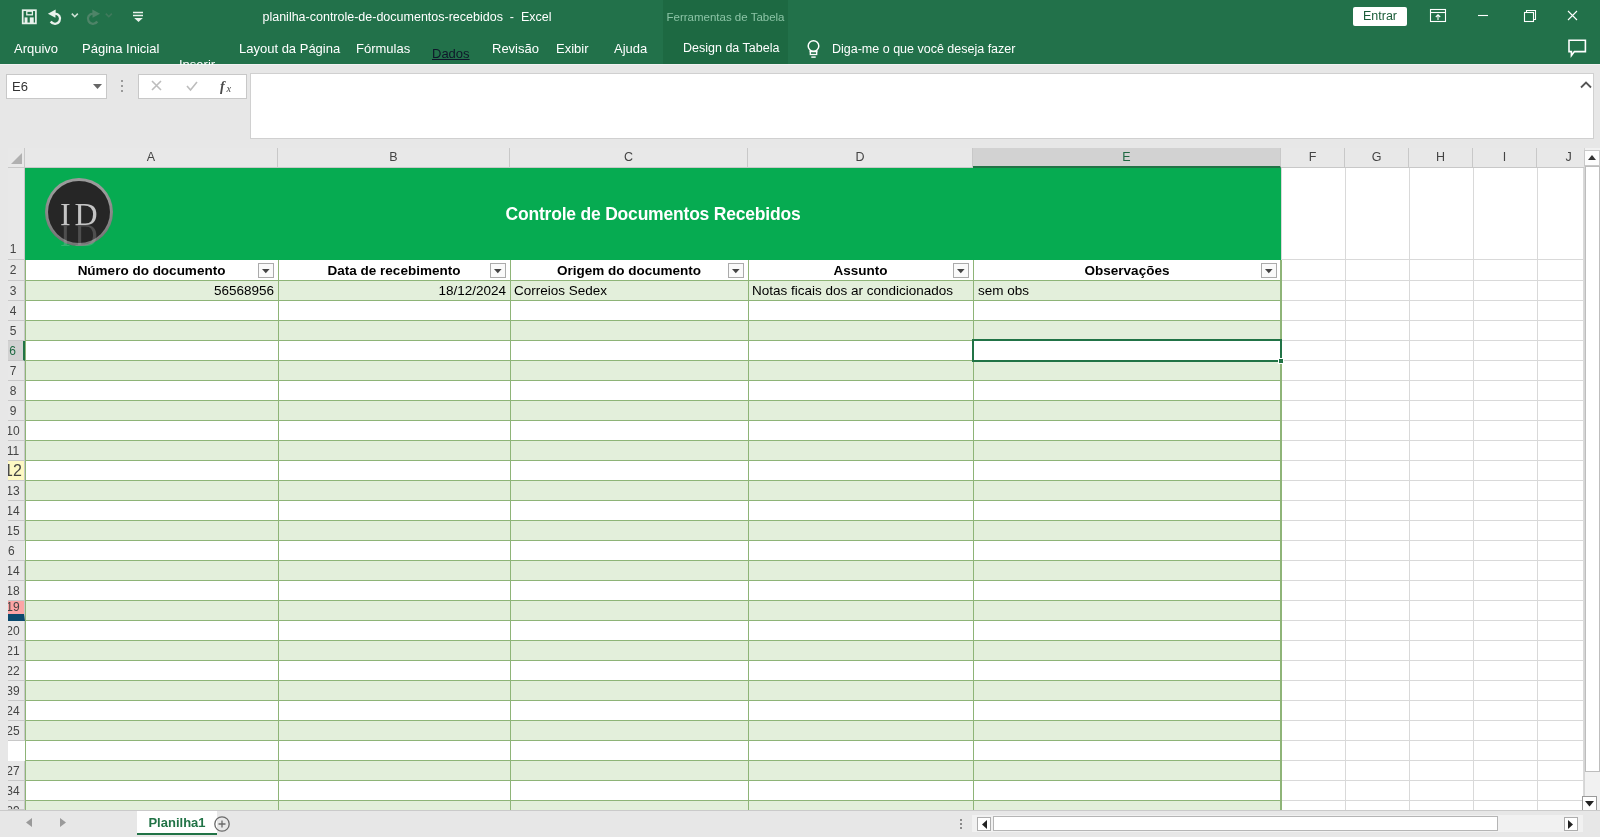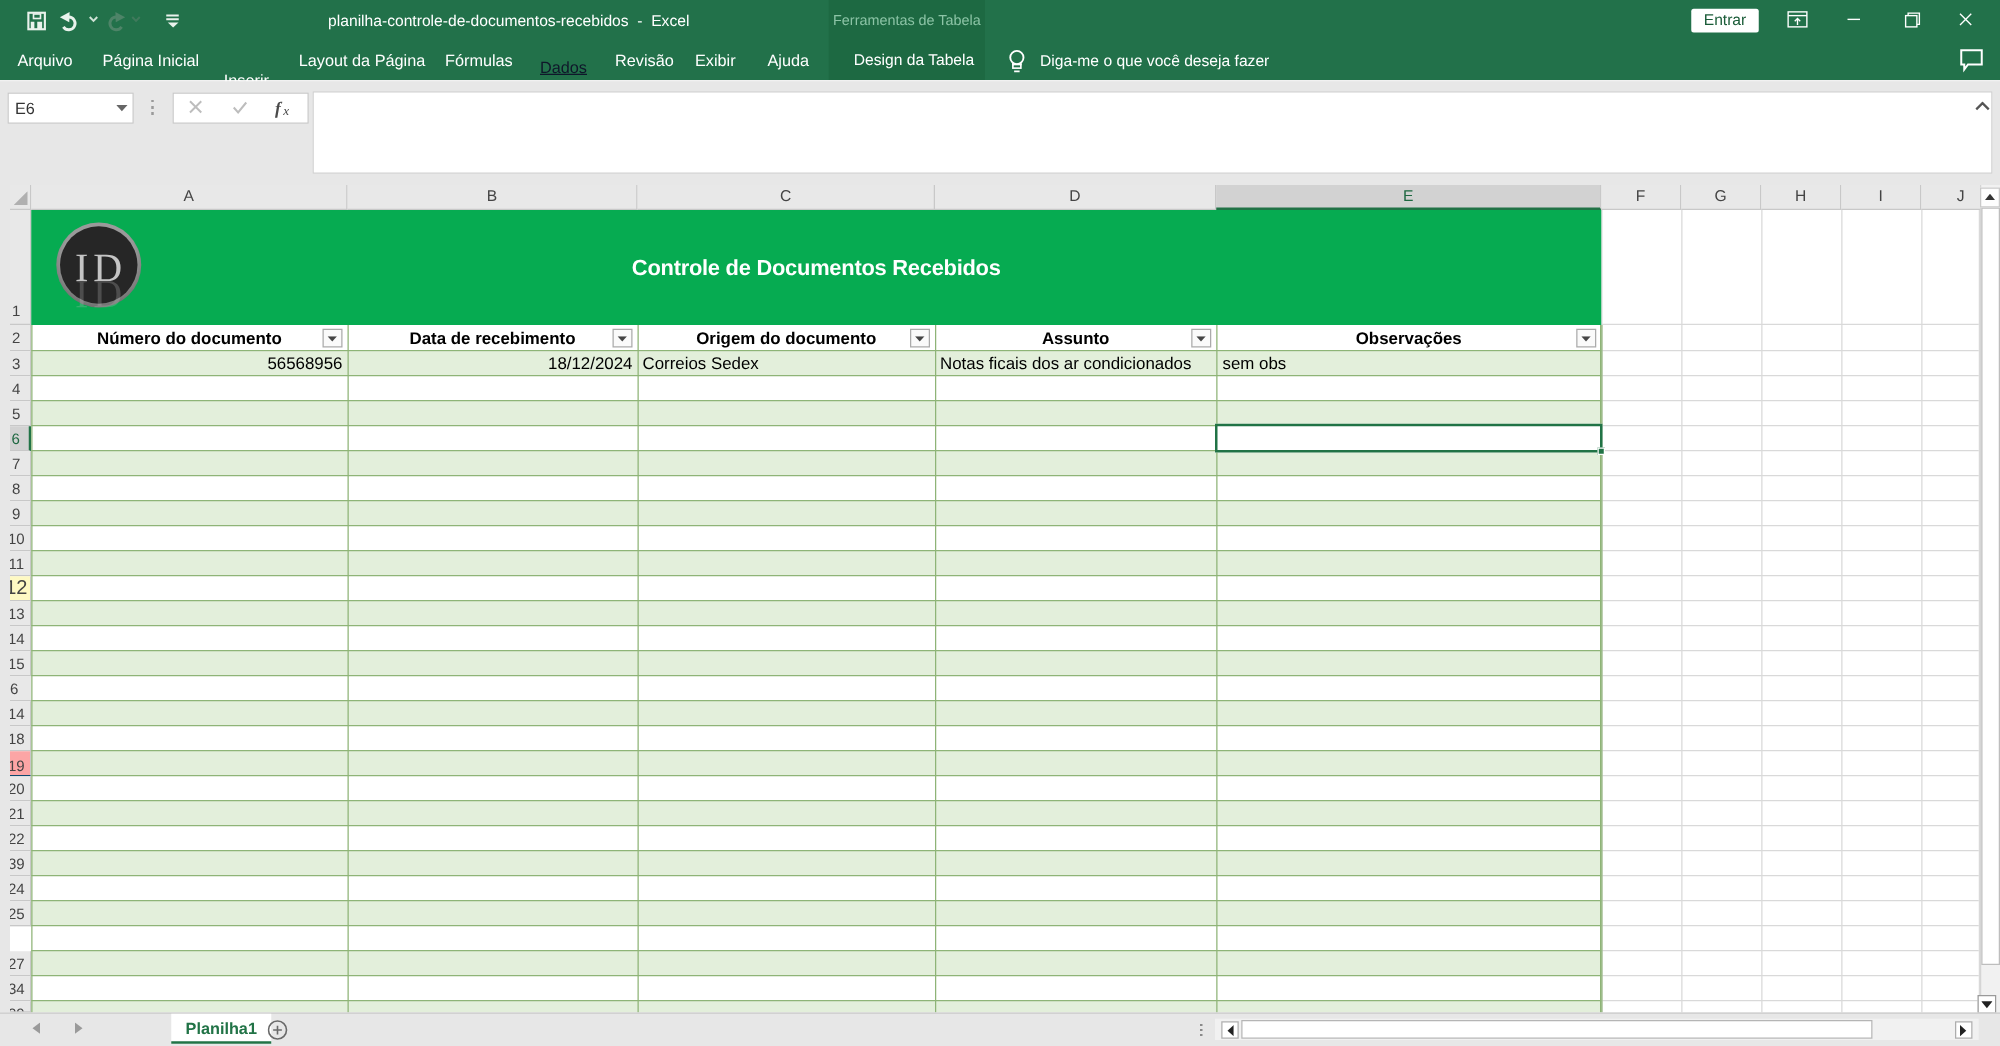--- a/index.html
+++ b/index.html
@@ -155,21 +155,21 @@
   </div>
 <div class="abs" style="left:8px;top:541px;width:17px;height:20px;background:#E8E8E8;border-right:1px solid #C8C8C8;border-bottom:1px solid #C8C8C8;color:#444;font-size:12px;display:flex;align-items:center;justify-content:center;padding-right:22px;overflow:hidden;">
     <span style="line-height:normal">16</span>
   </div>
 <div class="abs" style="left:8px;top:561px;width:17px;height:20px;background:#E8E8E8;border-right:1px solid #C8C8C8;border-bottom:1px solid #C8C8C8;color:#444;font-size:12px;display:flex;align-items:center;justify-content:center;padding-right:6px;overflow:hidden;">
     <span style="line-height:normal">14</span>
   </div>
 <div class="abs" style="left:8px;top:581px;width:17px;height:20px;background:#E8E8E8;border-right:1px solid #C8C8C8;border-bottom:1px solid #C8C8C8;color:#444;font-size:12px;display:flex;align-items:center;justify-content:center;padding-right:6px;overflow:hidden;">
     <span style="line-height:normal">18</span>
   </div>
-<div class="abs" style="left:8px;top:601px;width:17px;height:20px;background:#fca5a5;border-right:1px solid #C8C8C8;border-bottom:1px solid #0c4a6e;color:#444;font-size:12px;display:flex;align-items:flex-end;justify-content:center;padding-right:6px;overflow:hidden;">
+<div class="abs" style="left:8px;top:601px;width:17px;height:20px;background:#fca5a5;border-right:1px solid #C8C8C8;border-bottom:7px solid #0c4a6e;color:#444;font-size:12px;display:flex;align-items:flex-end;justify-content:center;padding-right:6px;overflow:hidden;">
     <span style="line-height:normal">19</span>
   </div>
 <div class="abs" style="left:8px;top:621px;width:17px;height:20px;background:#E8E8E8;border-right:1px solid #C8C8C8;border-bottom:1px solid #C8C8C8;color:#444;font-size:12px;display:flex;align-items:center;justify-content:center;padding-right:6px;overflow:hidden;">
     <span style="line-height:normal">20</span>
   </div>
 <div class="abs" style="left:8px;top:641px;width:17px;height:20px;background:#E8E8E8;border-right:1px solid #C8C8C8;border-bottom:1px solid #C8C8C8;color:#444;font-size:12px;display:flex;align-items:center;justify-content:center;padding-right:6px;overflow:hidden;">
     <span style="line-height:normal">21</span>
   </div>
 <div class="abs" style="left:8px;top:661px;width:17px;height:20px;background:#E8E8E8;border-right:1px solid #C8C8C8;border-bottom:1px solid #C8C8C8;color:#444;font-size:12px;display:flex;align-items:center;justify-content:center;padding-right:6px;overflow:hidden;">
     <span style="line-height:normal">22</span>

